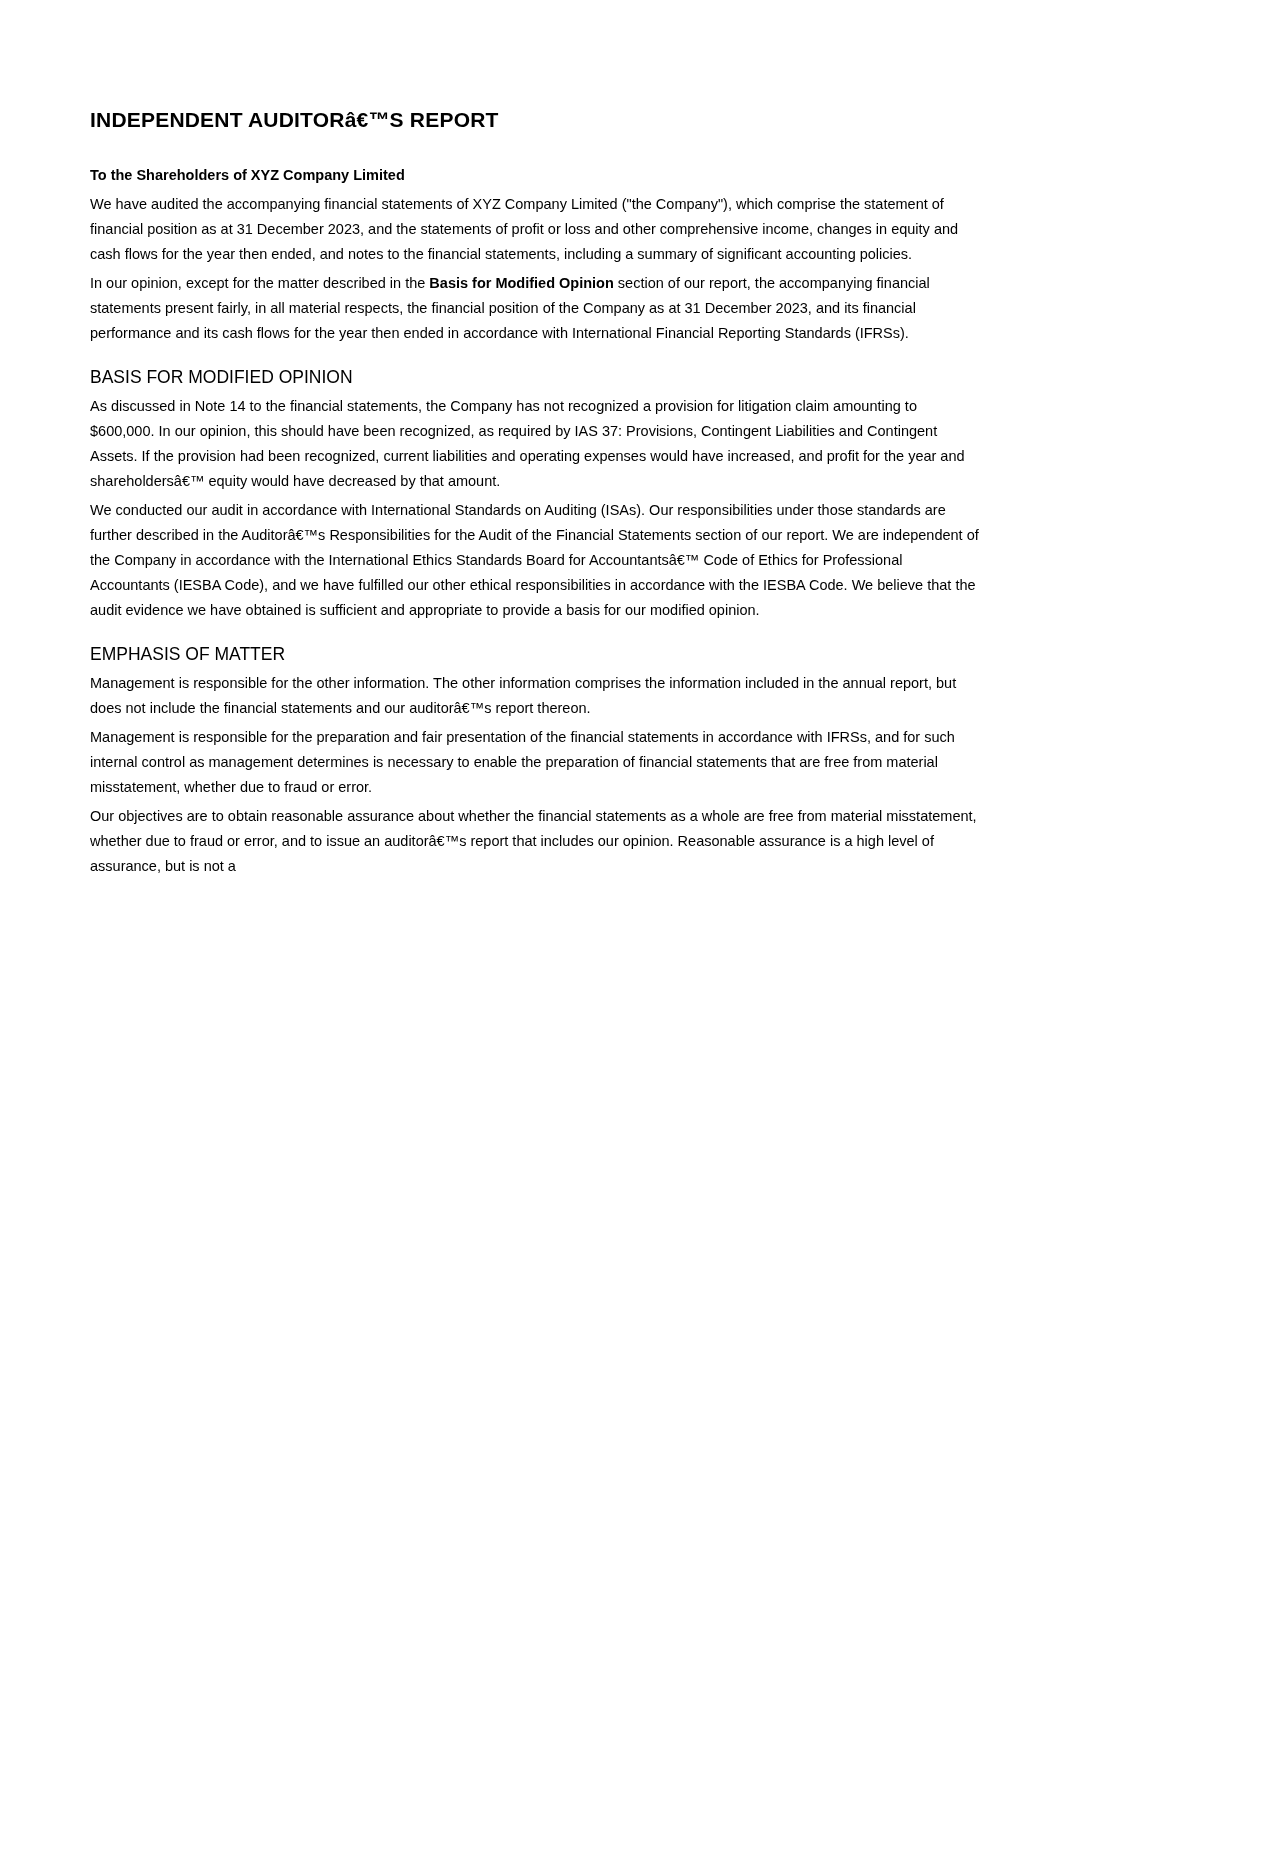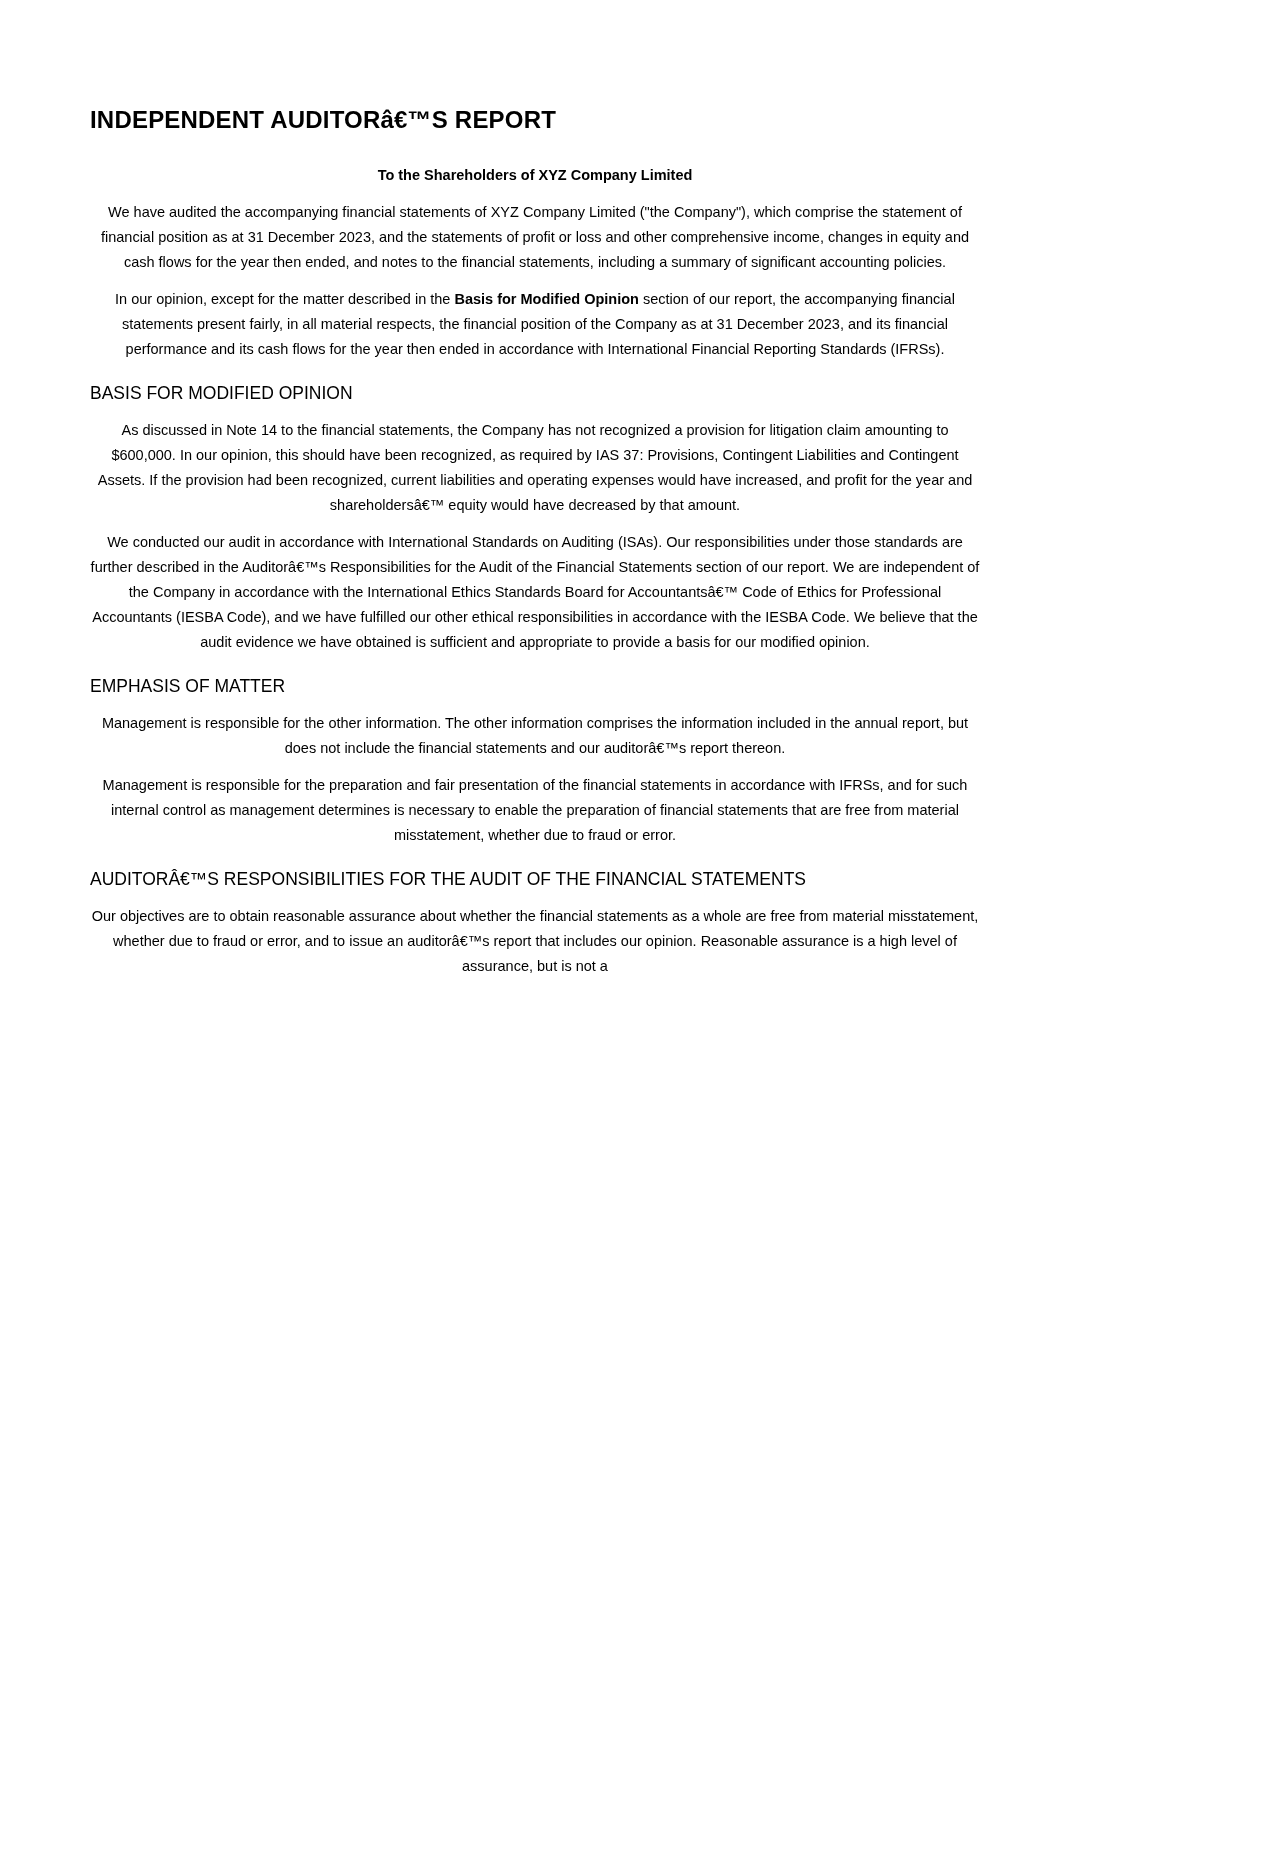--- a/index.html
+++ b/index.html
@@ -14,31 +14,30 @@
     overflow: hidden;
   }
   .content {
     margin-left: 90px;
     width: 890px;
     padding-top: 102px;
     height: 1302px;
     overflow: hidden;
   }
   h1 {
-    font-size: 24px;
+    font-size: 21px;
     line-height: 36px;
     font-weight: 700;
     margin: 0 0 25px 0;
     letter-spacing: 0.2px;
   }
   p {
     font-size: 14.5px;
     line-height: 25px;
-    margin: 12px 0;
-    text-align: center;
+    margin: 4px 0;
   }
   p.lead { font-weight: 700; }
   h2 {
     font-size: 17.5px;
     line-height: 25px;
     font-weight: 400;
     margin: 19px 0 3px 0;
   }
   strong { font-weight: 700; }
 </style>
@@ -66,18 +65,17 @@
 
     <h2>EMPHASIS OF MATTER</h2>
 
 
 
     <p>Management is responsible for the other information. The other information comprises the information included in the annual report, but does not include the financial statements and our auditorâ€™s report thereon.</p>
 
 
     <p>Management is responsible for the preparation and fair presentation of the financial statements in accordance with IFRSs, and for such internal control as management determines is necessary to enable the preparation of financial statements that are free from material misstatement, whether due to fraud or error.</p>
 
-    <h2>AUDITORÂ€™S RESPONSIBILITIES FOR THE AUDIT OF THE FINANCIAL STATEMENTS</h2>
 
     <p>Our objectives are to obtain reasonable assurance about whether the financial statements as a whole are free from material misstatement, whether due to fraud or error, and to issue an auditorâ€™s report that includes our opinion. Reasonable assurance is a high level of assurance, but is not a</p>
 
   </div>
 </div>
 
 </body></html>

